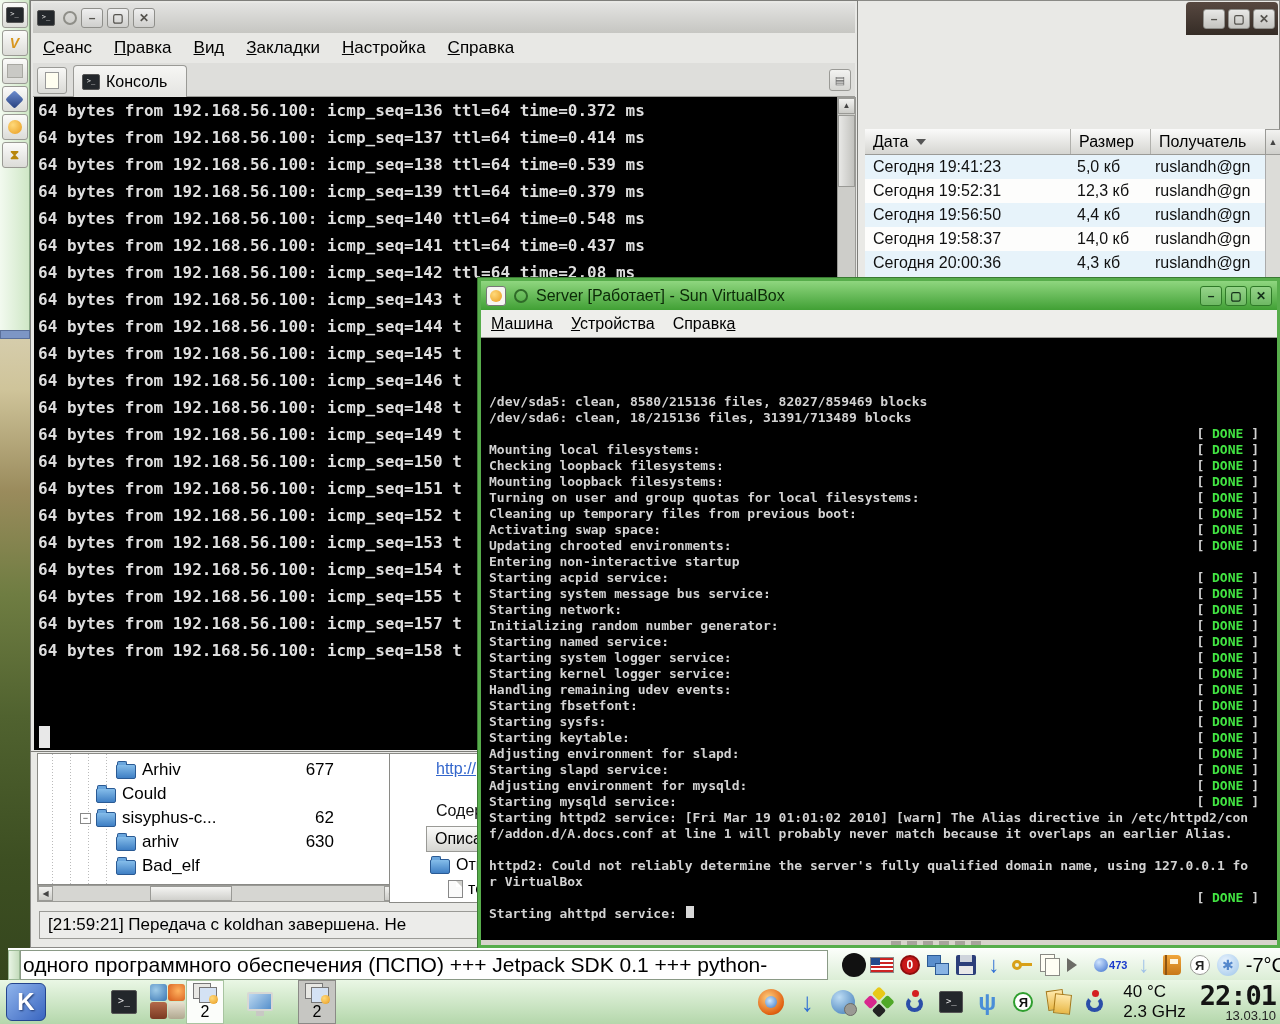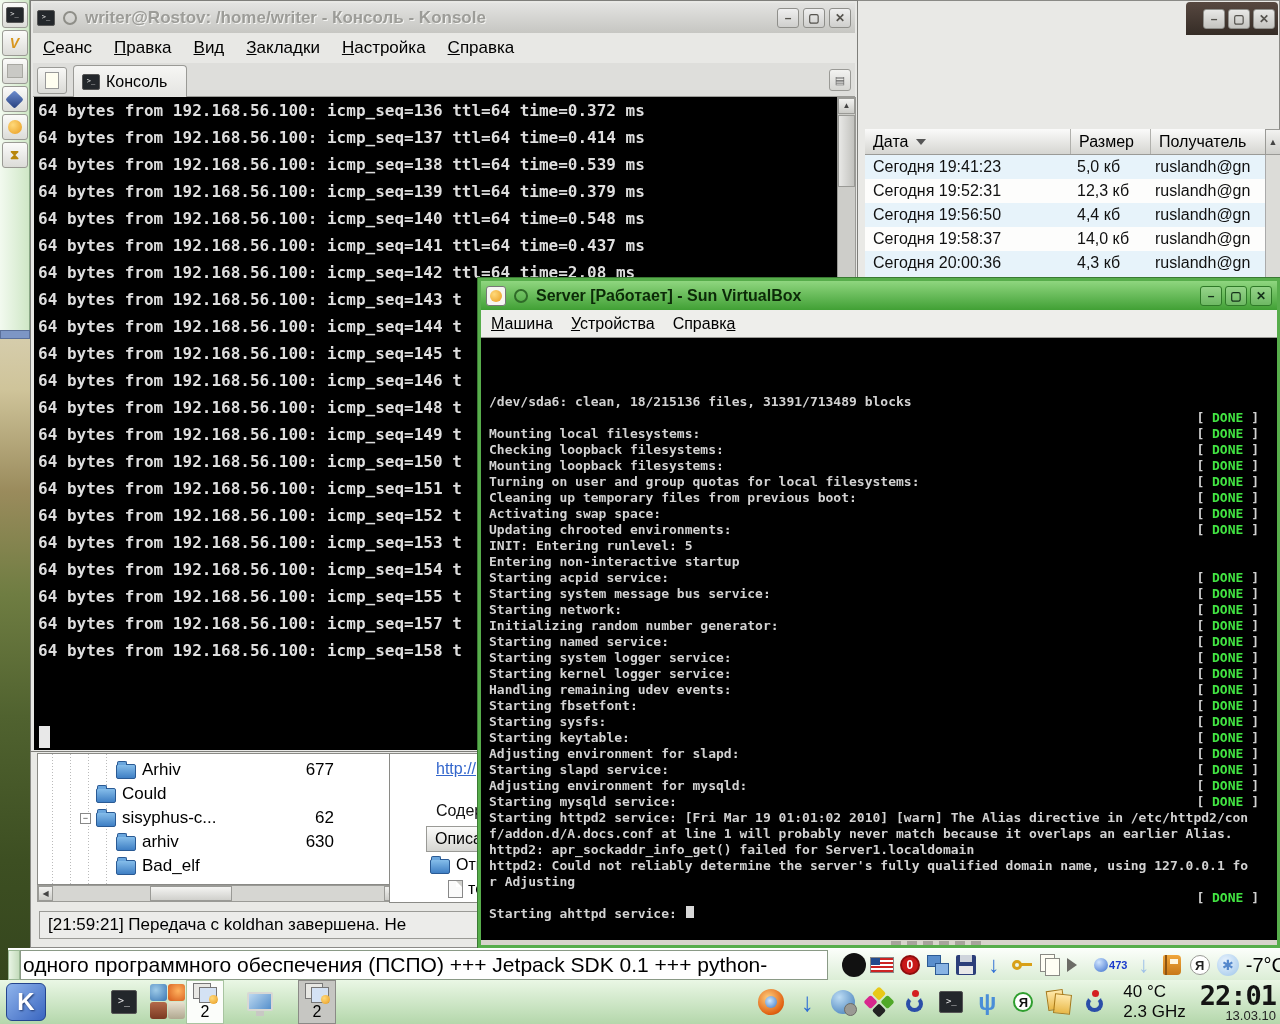--- a/index.html
+++ b/index.html
@@ -139,21 +139,21 @@
   #kon-cursor{position:absolute;left:5px;top:629px;width:11px;height:22px;background:#e8e8e8;}
   #kon-scroll{position:absolute;left:806px;top:96px;width:19px;height:653px;background:#cdcdc9;border:1px solid #9a9a96;box-sizing:border-box;}
   #kon-scroll .sbtn{width:17px;}
   #kon-thumb{position:absolute;left:0;top:17px;width:17px;height:72px;background:linear-gradient(90deg,#e8e8e6,#c2c2be);border:1px solid #9a9a96;box-sizing:border-box;}
 
   
   #vbox{position:absolute;left:478px;top:278px;width:802px;height:670px;z-index:4;
     border:3px solid #57ad4b;background:#000;box-sizing:border-box;box-shadow:0 0 0 1px #3a7a33;}
   #vb-title{position:absolute;left:0;top:0;right:0;height:29px;
     background:linear-gradient(#8fd67f,#41a035);display:flex;align-items:center;padding:0 5px;box-sizing:border-box;}
-  #vb-title .title-text{font-size:16px;font-weight:bold;color:#0c2a08;margin-left:8px;flex:1;white-space:nowrap;}
+  #vb-title .title-text{font-size:16px;font-weight:normal;color:#0c2a08;margin-left:8px;flex:1;white-space:nowrap;}
   .vb-btn{width:22px;height:20px;border:1px solid #2f7a28;border-radius:3px;background:rgba(255,255,255,.18);
     color:#14301a;font-size:12px;font-weight:bold;line-height:18px;text-align:center;margin-left:3px;box-sizing:border-box;}
   #vb-ico{width:18px;height:18px;background:#f6f6f2;border-radius:3px;border:1px solid #777;display:flex;align-items:center;justify-content:center;}
   #vb-ico .blob-glyph{width:12px;height:12px;}
   #vb-menubar{position:absolute;left:0;top:29px;right:0;height:28px;background:#eeeeeb;
     border-bottom:1px solid #9a9a96;padding-left:10px;box-sizing:border-box;font-size:16px;gap:18px;}
   #vb-console{position:absolute;left:0;top:57px;right:0;bottom:5px;background:#000;overflow:hidden;
     padding:56px 18px 0 8px;box-sizing:border-box;}
   .vline{display:flex;height:16px;line-height:16px;font-family:"DejaVu Sans Mono",monospace;
     font-size:13px;font-weight:bold;color:#d2d2d2;white-space:pre;}
@@ -421,21 +421,20 @@
 
     <div id="km-statusbar">
       <div id="km-statusfield">[21:59:21] Передача с koldhan завершена. Не</div>
     </div>
   </div>
 
   <div id="konsole">
     <div id="kon-title">
       <span class="term-glyph">&gt;_</span>
       <span class="stickybtn" style="margin-left:8px;"></span>
-      <span class="title-text">writer@Rostov: /home/writer - Консоль - Konsole</span>
       <span class="winbtn">–</span>
       <span class="winbtn">▢</span>
       <span class="winbtn">✕</span>
     </div>
     <div id="kon-menubar" class="menubar">
         <span><u>С</u>еанс</span>
         <span><u>П</u>равка</span>
         <span><u>В</u>ид</span>
         <span><u>З</u>акладки</span>
         <span><u>Н</u>астройка</span>
@@ -494,51 +493,51 @@
       <span class="vb-btn">–</span>
       <span class="vb-btn">▢</span>
       <span class="vb-btn">✕</span>
     </div>
     <div id="vb-menubar" class="menubar">
         <span><u>М</u>ашина</span>
         <span><u>У</u>стройства</span>
         <span>Справк<u>а</u></span>
       </div>
     <div id="vb-console">
+        <div class="vline"><span class="t">/dev/sda5: clean, 8580/215136 files, 82027/859469 blocks</span><span class="sp"></span></div>
         <div class="vline"><span class="t">/dev/sda6: clean, 18/215136 files, 31391/713489 blocks</span><span class="sp"></span></div>
         <div class="vline"><span class="t"></span><span class="sp"></span><span class="vdone"><span class="o">[ </span><span class="g">DONE</span><span class="c"> ]</span></span></div>
         <div class="vline"><span class="t">Mounting local filesystems:</span><span class="sp"></span><span class="vdone"><span class="o">[ </span><span class="g">DONE</span><span class="c"> ]</span></span></div>
         <div class="vline"><span class="t">Checking loopback filesystems:</span><span class="sp"></span><span class="vdone"><span class="o">[ </span><span class="g">DONE</span><span class="c"> ]</span></span></div>
         <div class="vline"><span class="t">Mounting loopback filesystems:</span><span class="sp"></span><span class="vdone"><span class="o">[ </span><span class="g">DONE</span><span class="c"> ]</span></span></div>
         <div class="vline"><span class="t">Turning on user and group quotas for local filesystems:</span><span class="sp"></span><span class="vdone"><span class="o">[ </span><span class="g">DONE</span><span class="c"> ]</span></span></div>
         <div class="vline"><span class="t">Cleaning up temporary files from previous boot:</span><span class="sp"></span><span class="vdone"><span class="o">[ </span><span class="g">DONE</span><span class="c"> ]</span></span></div>
         <div class="vline"><span class="t">Activating swap space:</span><span class="sp"></span><span class="vdone"><span class="o">[ </span><span class="g">DONE</span><span class="c"> ]</span></span></div>
         <div class="vline"><span class="t">Updating chrooted environments:</span><span class="sp"></span><span class="vdone"><span class="o">[ </span><span class="g">DONE</span><span class="c"> ]</span></span></div>
-        <div class="vline"><span class="t">INIT: Entering runlevel: 5</span><span class="sp"></span></div>
         <div class="vline"><span class="t">Entering non-interactive startup</span><span class="sp"></span></div>
         <div class="vline"><span class="t">Starting acpid service:</span><span class="sp"></span><span class="vdone"><span class="o">[ </span><span class="g">DONE</span><span class="c"> ]</span></span></div>
         <div class="vline"><span class="t">Starting system message bus service:</span><span class="sp"></span><span class="vdone"><span class="o">[ </span><span class="g">DONE</span><span class="c"> ]</span></span></div>
         <div class="vline"><span class="t">Starting network:</span><span class="sp"></span><span class="vdone"><span class="o">[ </span><span class="g">DONE</span><span class="c"> ]</span></span></div>
         <div class="vline"><span class="t">Initializing random number generator:</span><span class="sp"></span><span class="vdone"><span class="o">[ </span><span class="g">DONE</span><span class="c"> ]</span></span></div>
         <div class="vline"><span class="t">Starting named service:</span><span class="sp"></span><span class="vdone"><span class="o">[ </span><span class="g">DONE</span><span class="c"> ]</span></span></div>
         <div class="vline"><span class="t">Starting system logger service:</span><span class="sp"></span><span class="vdone"><span class="o">[ </span><span class="g">DONE</span><span class="c"> ]</span></span></div>
         <div class="vline"><span class="t">Starting kernel logger service:</span><span class="sp"></span><span class="vdone"><span class="o">[ </span><span class="g">DONE</span><span class="c"> ]</span></span></div>
         <div class="vline"><span class="t">Handling remaining udev events:</span><span class="sp"></span><span class="vdone"><span class="o">[ </span><span class="g">DONE</span><span class="c"> ]</span></span></div>
         <div class="vline"><span class="t">Starting fbsetfont:</span><span class="sp"></span><span class="vdone"><span class="o">[ </span><span class="g">DONE</span><span class="c"> ]</span></span></div>
         <div class="vline"><span class="t">Starting sysfs:</span><span class="sp"></span><span class="vdone"><span class="o">[ </span><span class="g">DONE</span><span class="c"> ]</span></span></div>
         <div class="vline"><span class="t">Starting keytable:</span><span class="sp"></span><span class="vdone"><span class="o">[ </span><span class="g">DONE</span><span class="c"> ]</span></span></div>
         <div class="vline"><span class="t">Adjusting environment for slapd:</span><span class="sp"></span><span class="vdone"><span class="o">[ </span><span class="g">DONE</span><span class="c"> ]</span></span></div>
         <div class="vline"><span class="t">Starting slapd service:</span><span class="sp"></span><span class="vdone"><span class="o">[ </span><span class="g">DONE</span><span class="c"> ]</span></span></div>
         <div class="vline"><span class="t">Adjusting environment for mysqld:</span><span class="sp"></span><span class="vdone"><span class="o">[ </span><span class="g">DONE</span><span class="c"> ]</span></span></div>
         <div class="vline"><span class="t">Starting mysqld service:</span><span class="sp"></span><span class="vdone"><span class="o">[ </span><span class="g">DONE</span><span class="c"> ]</span></span></div>
         <div class="vline"><span class="t">Starting httpd2 service: [Fri Mar 19 01:01:02 2010] [warn] The Alias directive in /etc/httpd2/con</span><span class="sp"></span></div>
         <div class="vline"><span class="t">f/addon.d/A.docs.conf at line 1 will probably never match because it overlaps an earlier Alias.</span><span class="sp"></span></div>
-        <div class="vline"><span class="t">httpd2: apr_sockaddr_info_get() failed for Server1.localdomain</span><span class="sp"></span></div>
+        <div class="vline"><span class="sp"></span></div>
         <div class="vline"><span class="t">httpd2: Could not reliably determine the server's fully qualified domain name, using 127.0.0.1 fo</span><span class="sp"></span></div>
-        <div class="vline"><span class="t">r Adjusting</span><span class="sp"></span></div>
+        <div class="vline"><span class="t">r VirtualBox</span><span class="sp"></span></div>
         <div class="vline"><span class="t"></span><span class="sp"></span><span class="vdone"><span class="o">[ </span><span class="g">DONE</span><span class="c"> ]</span></span></div>
         <div class="vline"><span class="t">Starting ahttpd service: </span><span class="vcursor"></span><span class="sp"></span></div>
       </div>
     <div id="vb-statusstrip">
         <i></i>
         <i></i>
         <i></i>
         <i></i>
         <i></i>
         <i></i>

